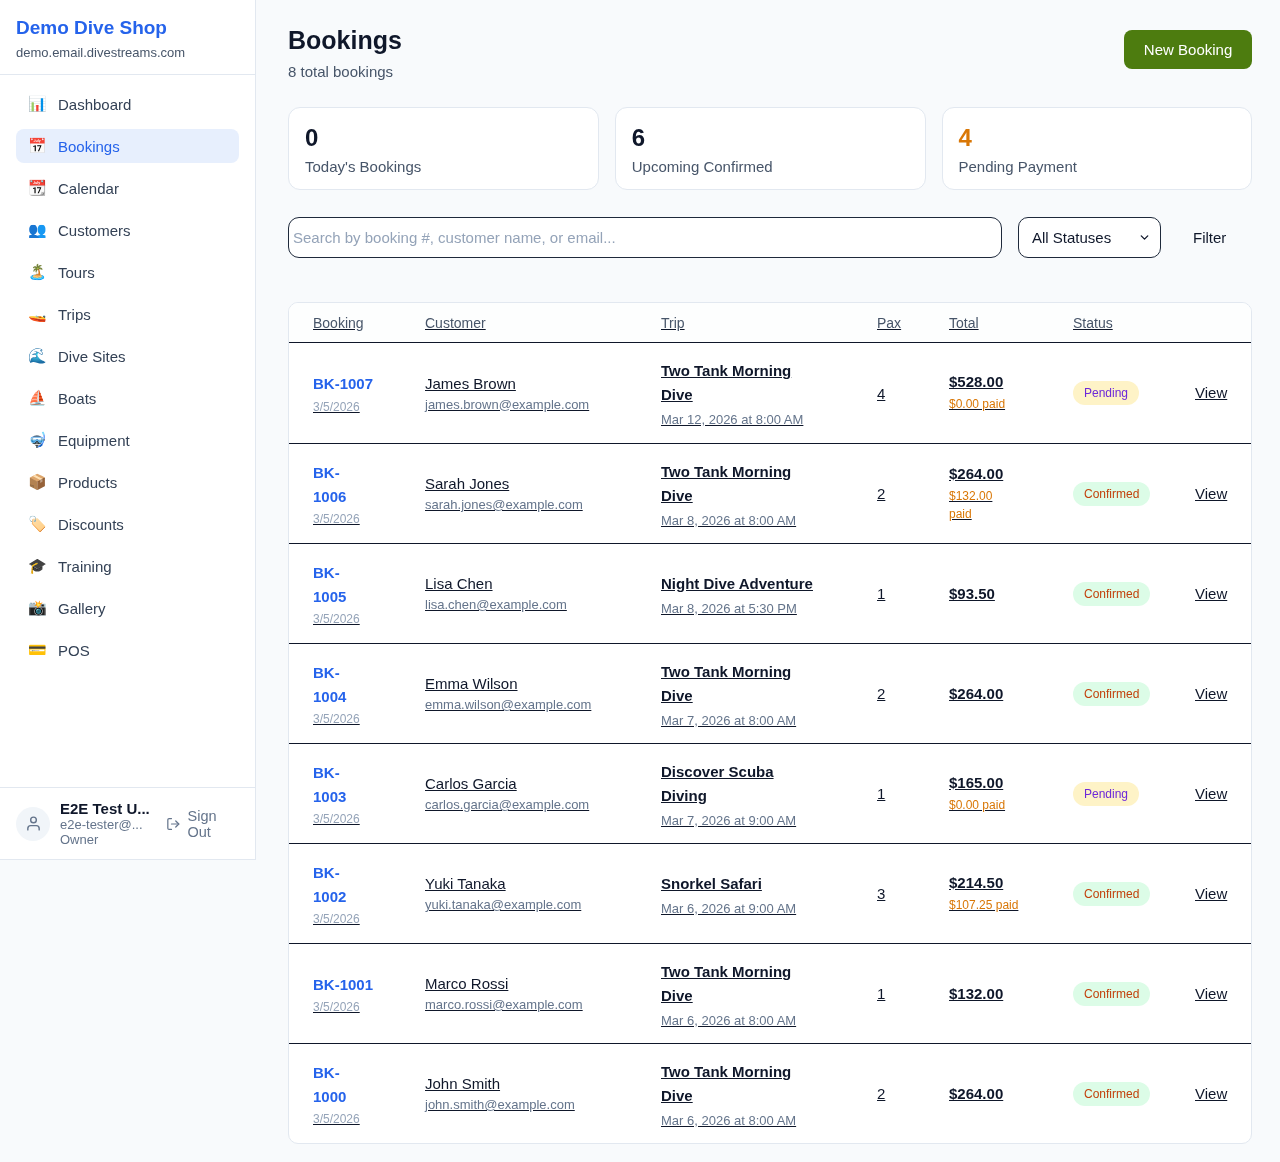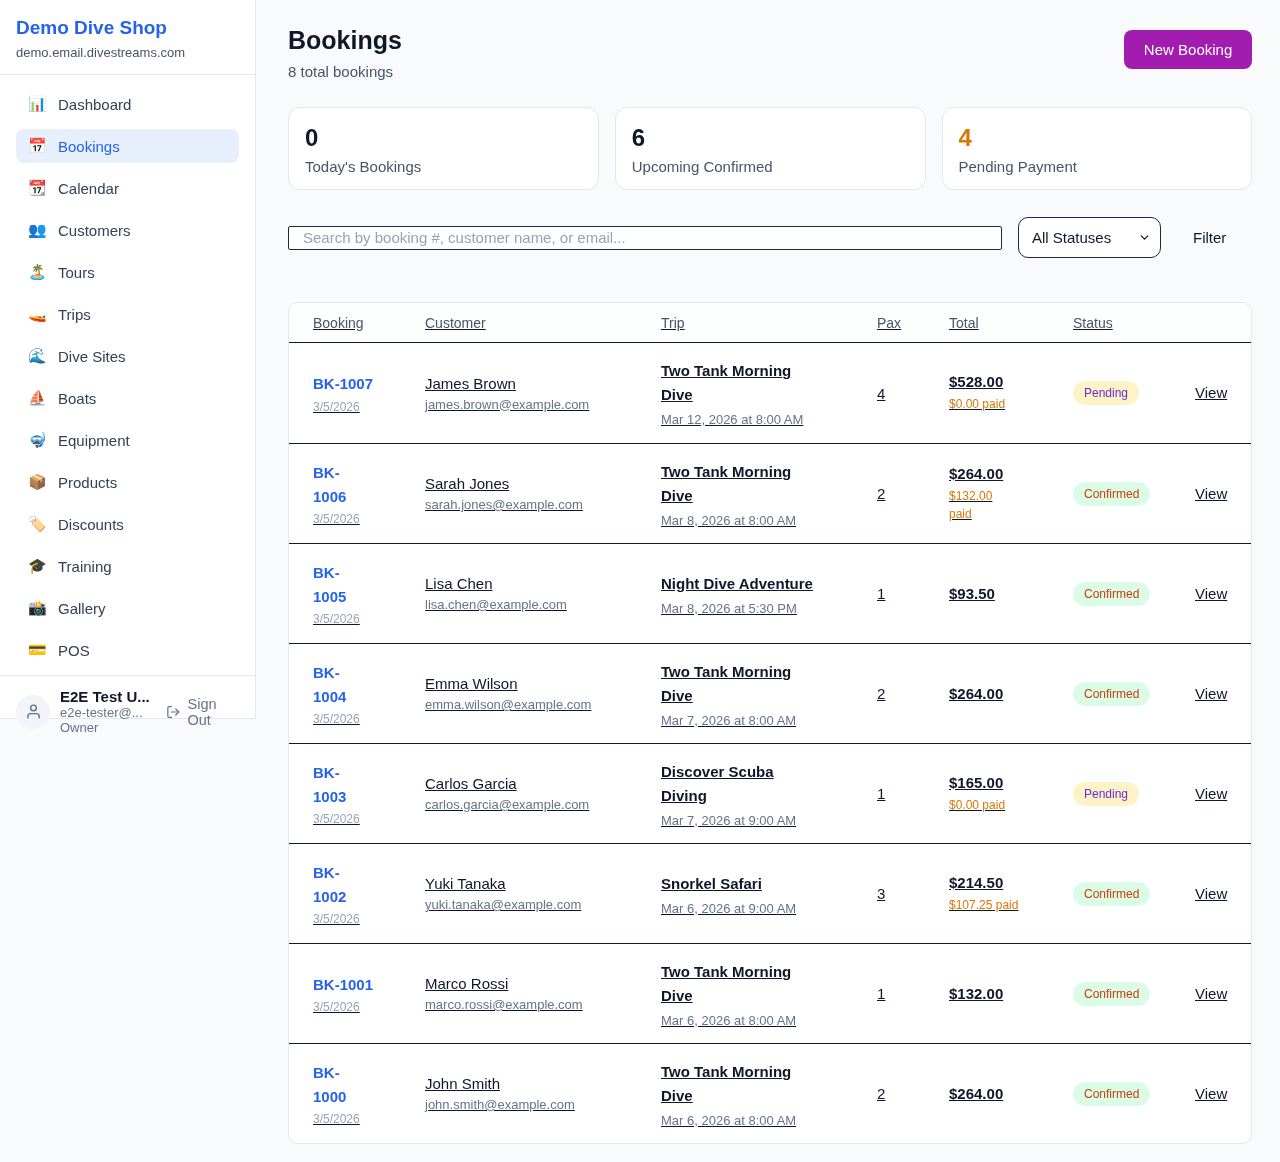--- a/index.html
+++ b/index.html
@@ -5,21 +5,21 @@
   * { margin:0; padding:0; box-sizing:border-box; }
   html,body { width:1280px; height:1162px; overflow:hidden; }
   body {
     font-family:"Liberation Sans","DejaVu Sans",sans-serif;
     background:#f8fafc; color:#0f172a;
   }
   .app { display:flex; width:1280px; height:1162px; }
 
   
   .sidebar {
-    width:256px; min-width:256px; height:719px; background:#ffffff;
+    width:256px; min-width:256px; height:860px; background:#ffffff;
     border-right:1px solid #e2e8f0; border-bottom:1px solid #e2e8f0;
     display:flex; flex-direction:column;
   }
   .brand { padding:17px 16px 14px 16px; border-bottom:1px solid #e2e8f0; }
   .brand-name { color:#2563eb; font-size:19px; font-weight:700; }
   .brand-domain { color:#475569; font-size:13px; margin-top:6px; }
   .nav { padding:12px 16px 0 16px; flex:1; }
   .nav-item {
     display:flex; align-items:center; gap:12px; padding:8px 12px;
     border-radius:8px; margin-bottom:8px; font-size:15px; color:#334155;
@@ -39,38 +39,38 @@
   .user-name { font-size:15px; font-weight:700; color:#0f172a; white-space:nowrap; }
   .user-email,.user-role { font-size:13px; color:#64748b; white-space:nowrap; }
   .signout { display:flex; align-items:center; gap:7px; color:#64748b; font-size:14.5px; cursor:pointer; margin-left:2px; }
 
   
   .main { flex:1; padding:26px 32px 0 32px; }
   .page-header { display:flex; justify-content:space-between; align-items:flex-start; }
   .page-title { font-size:25px; font-weight:700; color:#0f172a; }
   .page-subtitle { font-size:15px; color:#475569; margin-top:8px; }
   .btn-primary {
-    background:#a21caf; color:#ffffff; font-size:15px; font-weight:500;
+    background:#4d7c0f; color:#ffffff; font-size:15px; font-weight:500;
     border:none; border-radius:8px; padding:11px 20px; cursor:pointer;
     margin-top:4px; font-family:inherit;
   }
 
   .stats { display:flex; gap:16px; margin-top:27px; }
   .stat-card {
     flex:1; background:#ffffff; border:1px solid #e2e8f0; border-radius:12px;
     padding:16px; height:83px;
   }
   .stat-value { font-size:24px; font-weight:700; color:#0f172a; }
   .stat-value.orange { color:#d97706; }
   .stat-label { font-size:15px; color:#475569; margin-top:6px; }
 
   .filter-row { display:flex; align-items:center; margin-top:27px; gap:16px; }
   .search-input {
-    width:714px; height:24px; border:1px solid #1e293b; border-radius:2px;
-    padding:0 14px; font-size:15px; color:#0f172a; background:#ffffff;
+    width:714px; height:41px; border:1px solid #1e293b; border-radius:11px;
+    padding:0 4px; font-size:15px; color:#0f172a; background:#ffffff;
     font-family:inherit; outline:none;
   }
   .search-input::placeholder { color:#94a3b8; }
   .select-wrap { position:relative; }
   .status-select {
     height:41px; width:143px; border:1px solid #1e293b; border-radius:10px;
     padding:0 30px 0 13px; font-size:15px; color:#0f172a; background:#ffffff;
     appearance:none; -webkit-appearance:none; font-family:inherit; outline:none;
     cursor:pointer;
   }

